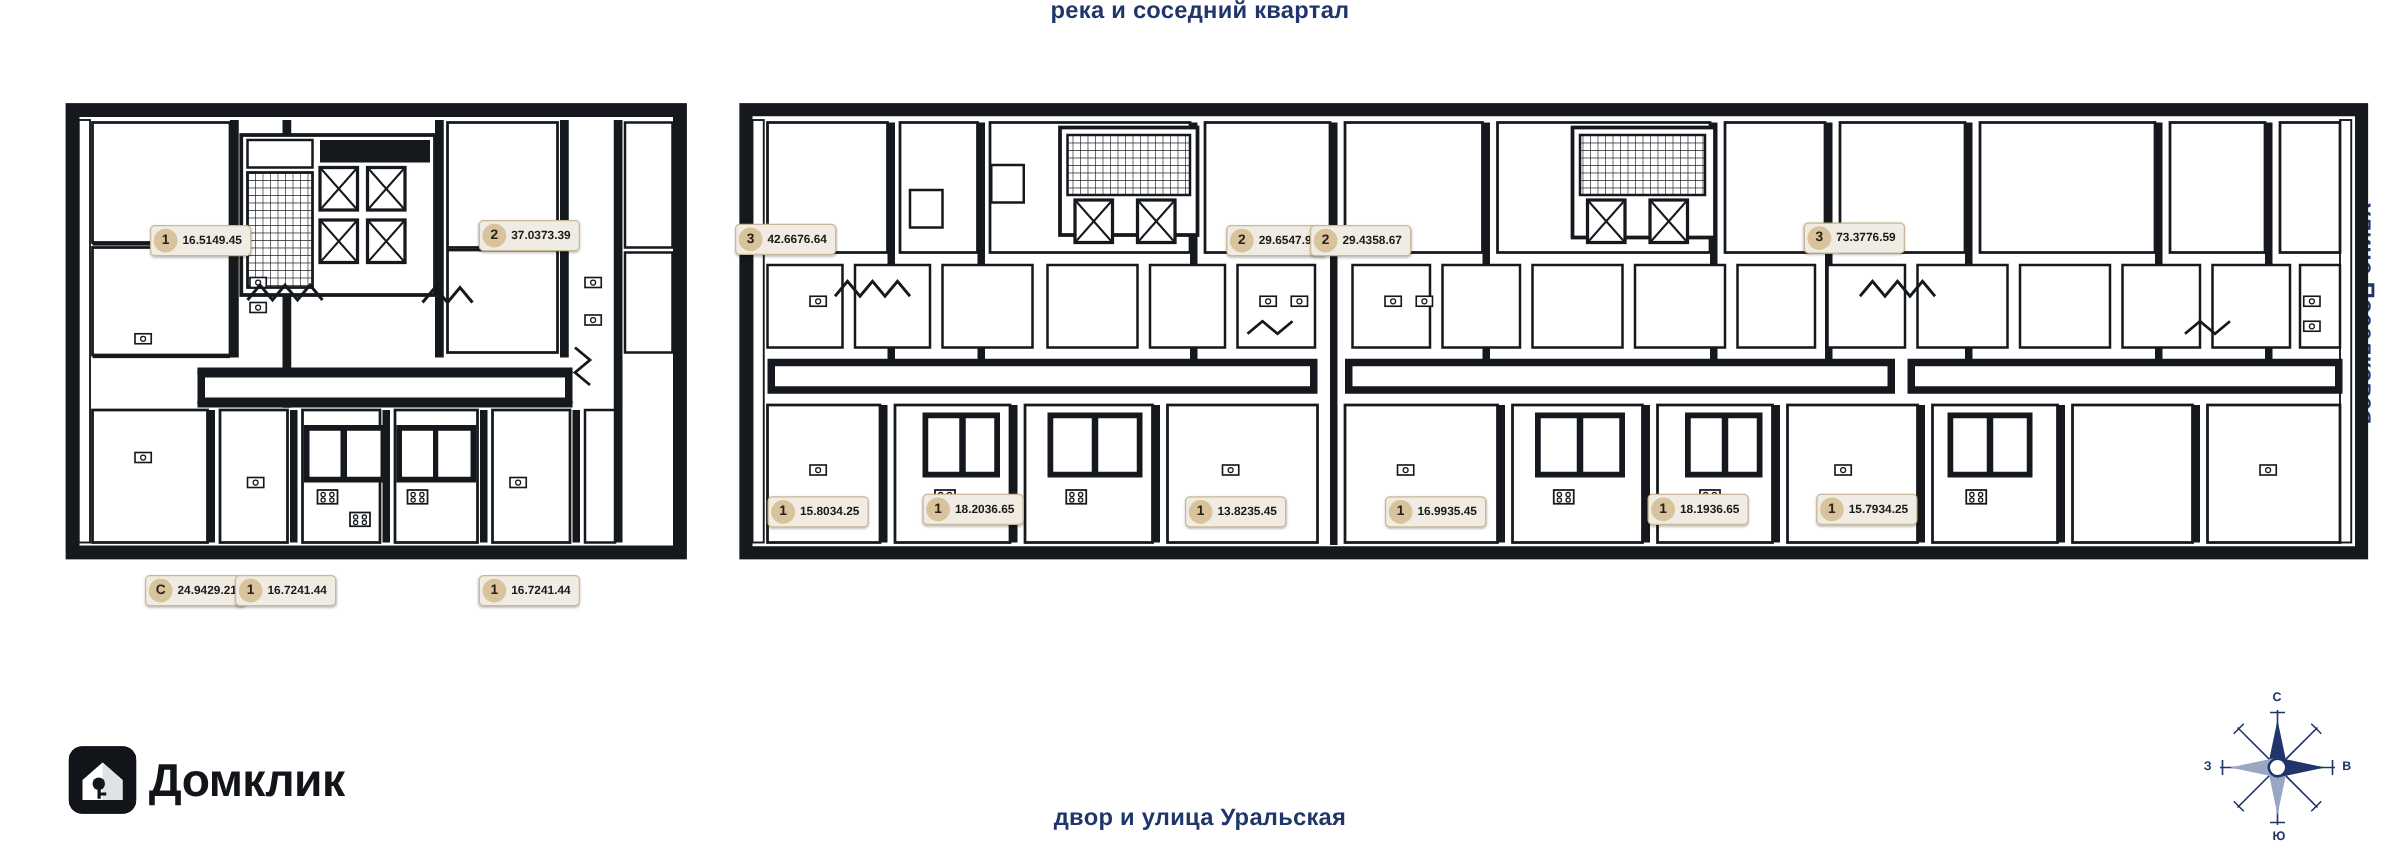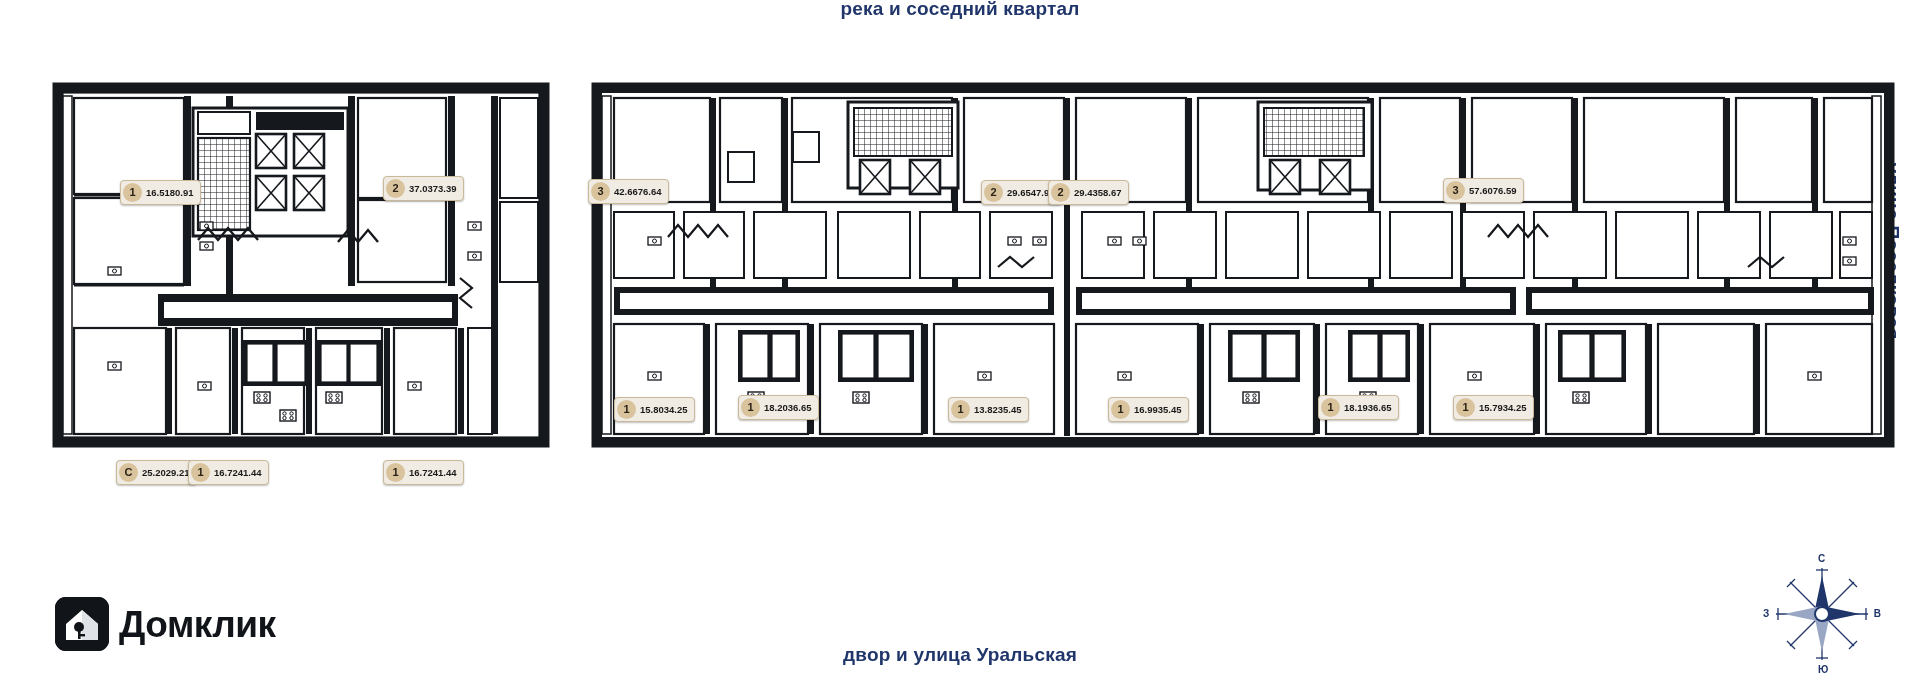--- a/index.html
+++ b/index.html
@@ -375,21 +375,21 @@
         <path d="M950 195 l12 -10 l12 10 l12 -10" fill="none" stroke="#15181c" stroke-width="2.2"></path>
         <path d="M1700 195 l12 -10 l12 10 l12 -10" fill="none" stroke="#15181c" stroke-width="2.2"></path>
       </g>
     </svg>
 
     <div id="badges">
         <div class="badge" style="left: 72px; top: 108px;">
           <div class="rooms">1</div>
           <div class="areas">
             <span>16.51</span>
-            <span>80.91</span>
+            <span>49.45</span>
           </div>
         </div>
         <div class="badge" style="left: 335px; top: 104px;">
           <div class="rooms">2</div>
           <div class="areas">
             <span>37.03</span>
             <span>73.39</span>
           </div>
         </div>
         <div class="badge" style="left: 540px; top: 107px;">
@@ -409,21 +409,21 @@
         <div class="badge" style="left: 1000px; top: 108px;">
           <div class="rooms">2</div>
           <div class="areas">
             <span>29.43</span>
             <span>58.67</span>
           </div>
         </div>
         <div class="badge" style="left: 1395px; top: 106px;">
           <div class="rooms">3</div>
           <div class="areas">
-            <span>57.60</span>
+            <span>73.37</span>
             <span>76.59</span>
           </div>
         </div>
         <div class="badge" style="left: 566px; top: 325px;">
           <div class="rooms">1</div>
           <div class="areas">
             <span>15.80</span>
             <span>34.25</span>
           </div>
         </div>
@@ -458,21 +458,21 @@
         <div class="badge" style="left: 1405px; top: 323px;">
           <div class="rooms">1</div>
           <div class="areas">
             <span>15.79</span>
             <span>34.25</span>
           </div>
         </div>
         <div class="badge" style="left: 68px; top: 388px;">
           <div class="rooms">С</div>
           <div class="areas">
-            <span>25.20</span>
+            <span>24.94</span>
             <span>29.21</span>
           </div>
         </div>
         <div class="badge" style="left: 140px; top: 388px;">
           <div class="rooms">1</div>
           <div class="areas">
             <span>16.72</span>
             <span>41.44</span>
           </div>
         </div>

